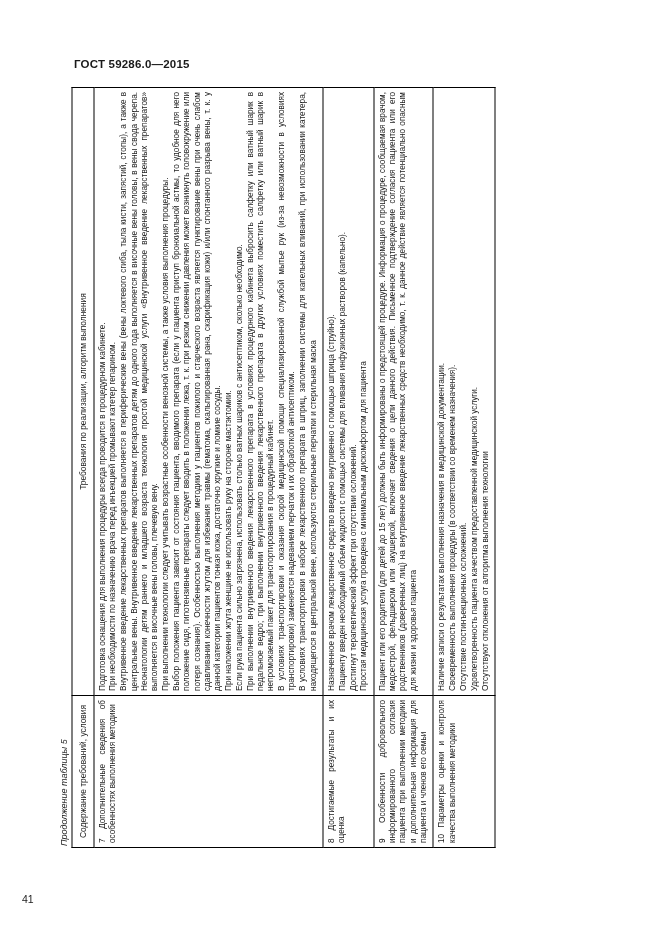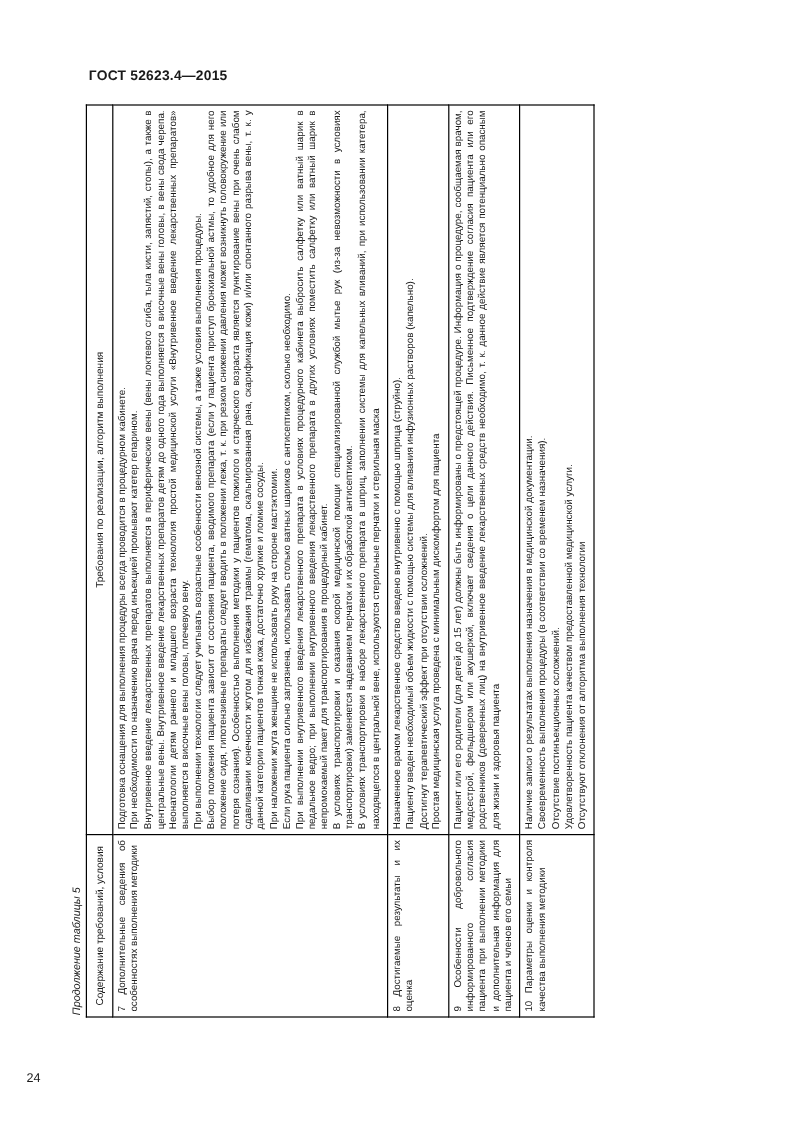--- a/index.html
+++ b/index.html
@@ -90,23 +90,23 @@
   .cell-p { margin: 0; }
   .cell-p + .cell-p { margin-top: 0.5px; }
   .row-label { text-align: left; }
   .hdr-left { border-right: 1.4px solid #000; }
 </style>
 </head>
 <body>
 
 <div>
 
-  <div class="page-header">ГОСТ 52623.4—2015</div>
+  <div class="page-header">ГОСТ 59286.0—2015</div>
 
-  <div class="page-number">24</div>
+  <div class="page-number">41</div>
 
   <div class="rotated-stage">
     <div class="rotated-inner">
 
       <div class="tbl-caption">Продолжение таблицы 5</div>
 
       <table class="gost">
         <colgroup>
           <col class="c-req">
           <col class="c-cnt">

